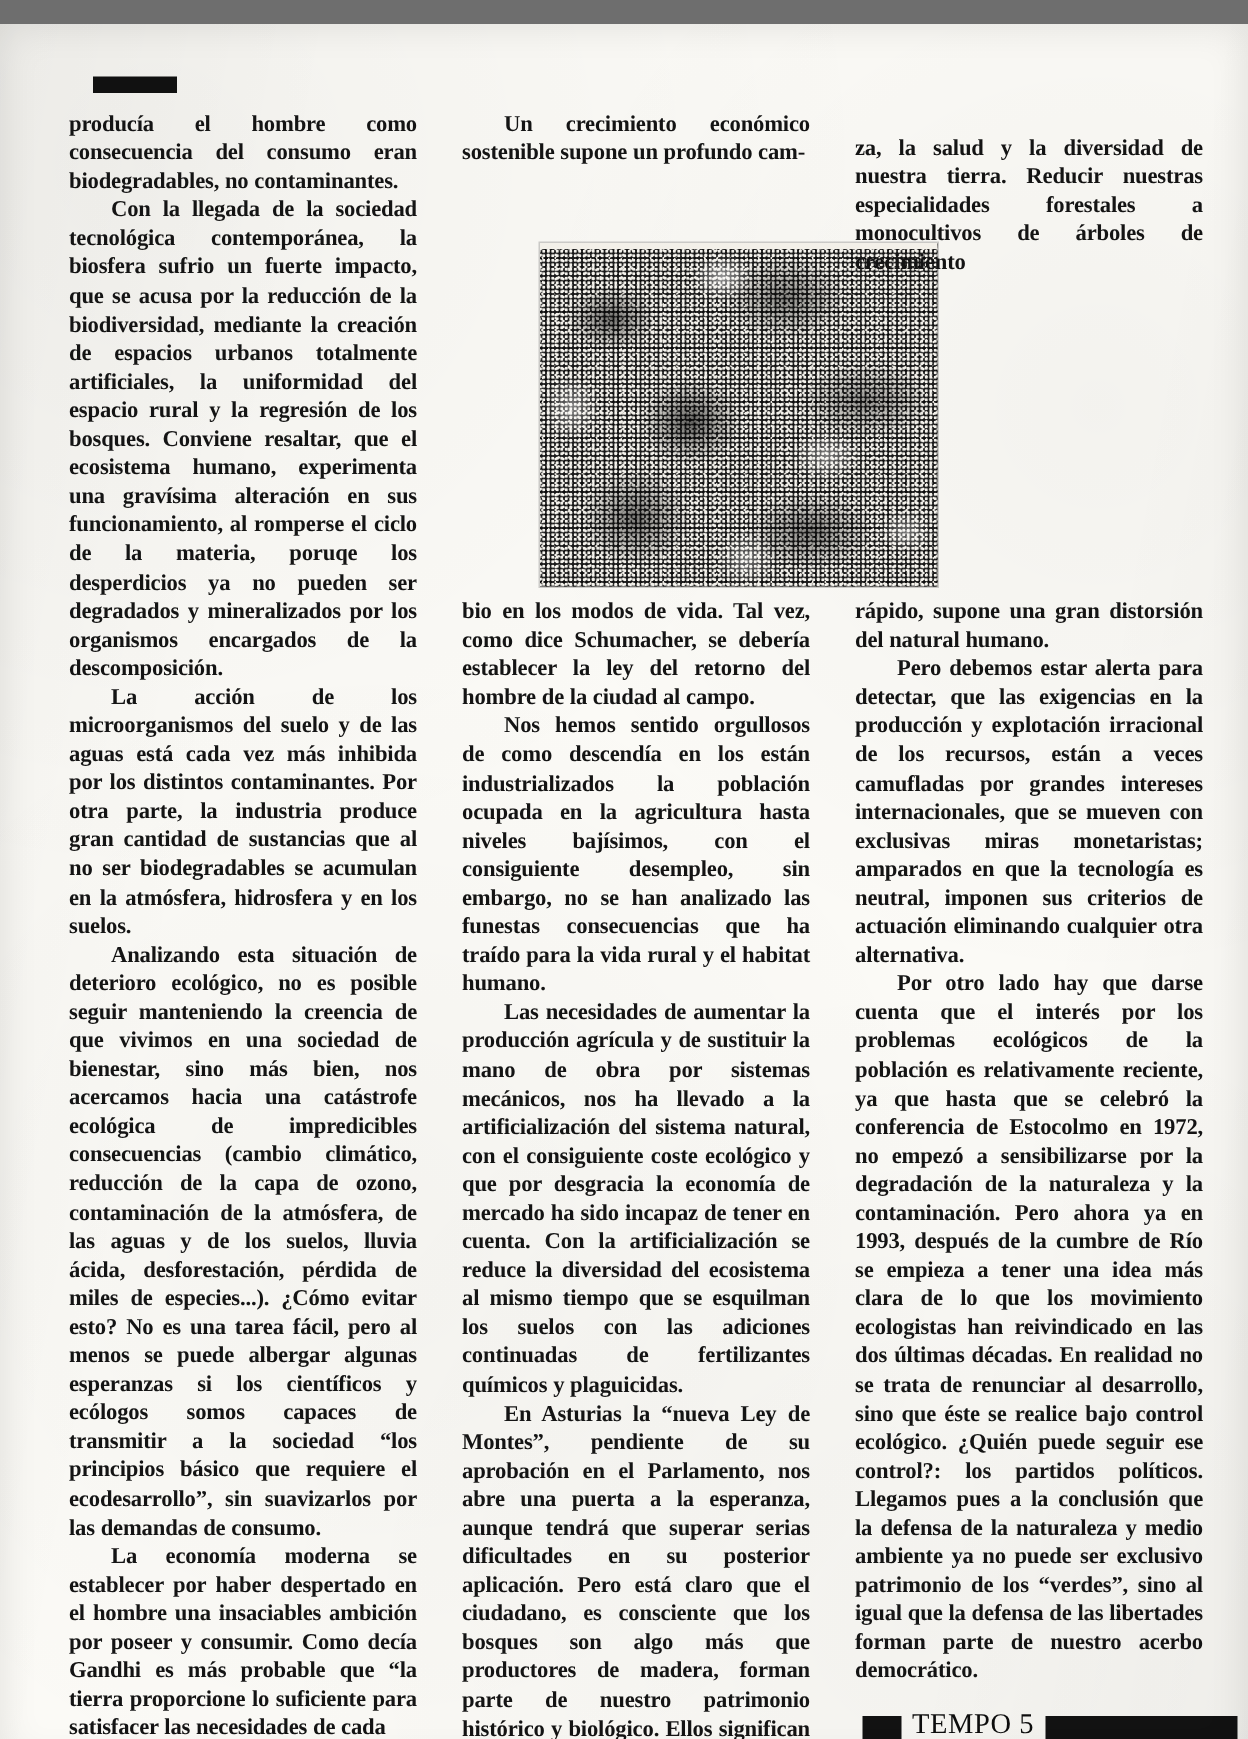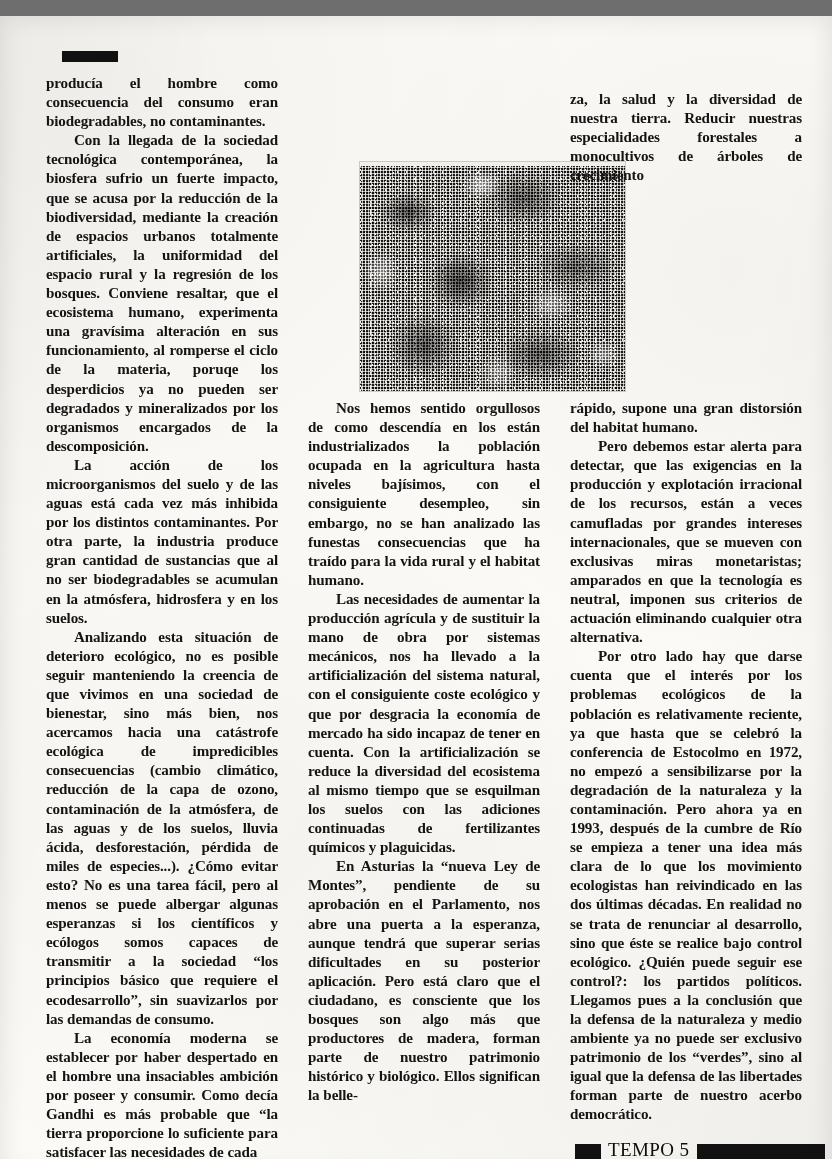--- a/index.html
+++ b/index.html
@@ -193,34 +193,36 @@
     <div class="col col-1">
       <p>producía el hombre como consecuencia del consumo eran biodegradables, no contaminantes.</p>
       <p class="indent">Con la llegada de la sociedad tecnológica contemporánea, la biosfera sufrio un fuerte impacto, que se acusa por la reducción de la biodiversidad, mediante la creación de espacios urbanos totalmente artificiales, la uniformidad del espacio rural y la regresión de los bosques. Conviene resaltar, que el ecosistema humano, experimenta una gravísima alteración en sus funcionamiento, al romperse el ciclo de la materia, poruqe los desperdicios ya no pueden ser degradados y mineralizados por los organismos encargados de la descomposición.</p>
       <p class="indent">La acción de los microorganismos del suelo y de las aguas está cada vez más inhibida por los distintos contaminantes. Por otra parte, la industria produce gran cantidad de sustancias que al no ser biodegradables se acumulan en la atmósfera, hidrosfera y en los suelos.</p>
       <p class="indent">Analizando esta situación de deterioro ecológico, no es posible seguir manteniendo la creencia de que vivimos en una sociedad de bienestar, sino más bien, nos acercamos hacia una catástrofe ecológica de impredicibles consecuencias (cambio climático, reducción de la capa de ozono, contaminación de la atmósfera, de las aguas y de los suelos, lluvia ácida, desforestación, pérdida de miles de especies...). ¿Cómo evitar esto? No es una tarea fácil, pero al menos se puede albergar algunas esperanzas si los científicos y ecólogos somos capaces de transmitir a la sociedad “los principios básico que requiere el ecodesarrollo”, sin suavizarlos por las demandas de consumo.</p>
       <p class="indent">La economía moderna se establecer por haber despertado en el hombre una insaciables ambición por poseer y consumir. Como decía Gandhi es más probable que “la tierra proporcione lo suficiente para satisfacer las necesidades de cada</p>
     </div>
 
     <div class="col col-2">
       <div class="frag" style="top:0px;">
+        <p class="indent">Un crecimiento económico sostenible supone un profundo cam-</p>
       </div>
       <div class="frag" style="top:325px;">
+        <p>bio en los modos de vida. Tal vez, como dice Schumacher, se debería establecer la ley del retorno del hombre de la ciudad al campo.</p>
         <p class="indent">Nos hemos sentido orgullosos de como descendía en los están industrializados la población ocupada en la agricultura hasta niveles bajísimos, con el consiguiente desempleo, sin embargo, no se han analizado las funestas consecuencias que ha traído para la vida rural y el habitat humano.</p>
         <p class="indent">Las necesidades de aumentar la producción agrícula y de sustituir la mano de obra por sistemas mecánicos, nos ha llevado a la artificialización del sistema natural, con el consiguiente coste ecológico y que por desgracia la economía de mercado ha sido incapaz de tener en cuenta. Con la artificialización se reduce la diversidad del ecosistema al mismo tiempo que se esquilman los suelos con las adiciones continuadas de fertilizantes químicos y plaguicidas.</p>
         <p class="indent">En Asturias la “nueva Ley de Montes”, pendiente de su aprobación en el Parlamento, nos abre una puerta a la esperanza, aunque tendrá que superar serias dificultades en su posterior aplicación. Pero está claro que el ciudadano, es consciente que los bosques son algo más que productores de madera, forman parte de nuestro patrimonio histórico y biológico. Ellos significan la belle-</p>
       </div>
     </div>
 
     <div class="col col-3">
       <div class="frag" style="top:16px;">
         <p>za, la salud y la diversidad de nuestra tierra. Reducir nuestras especialidades forestales a monocultivos de árboles de crecimiento</p>
       </div>
       <div class="frag" style="top:325px;">
-        <p>rápido, supone una gran distorsión del habitat humano.</p>
+        <p>rápido, supone una gran distorsión del natural humano.</p>
         <p class="indent">Pero debemos estar alerta para detectar, que las exigencias en la producción y explotación irracional de los recursos, están a veces camufladas por grandes intereses internacionales, que se mueven con exclusivas miras monetaristas; amparados en que la tecnología es neutral, imponen sus criterios de actuación eliminando cualquier otra alternativa.</p>
         <p class="indent">Por otro lado hay que darse cuenta que el interés por los problemas ecológicos de la población es relativamente reciente, ya que hasta que se celebró la conferencia de Estocolmo en 1972, no empezó a sensibilizarse por la degradación de la naturaleza y la contaminación. Pero ahora ya en 1993, después de la cumbre de Río se empieza a tener una idea más clara de lo que los movimiento ecologistas han reivindicado en las dos últimas décadas. En realidad no se trata de renunciar al desarrollo, sino que éste se realice bajo control ecológico. ¿Quién puede seguir ese control?: los partidos políticos. Llegamos pues a la conclusión que la defensa de la naturaleza y medio ambiente ya no puede ser exclusivo patrimonio de los “verdes”, sino al igual que la defensa de las libertades forman parte de nuestro acerbo democrático.</p>
       </div>
     </div>
 
   </div>
 
   <div class="footer">
     <div class="bar-left"></div>
     <div class="folio">TEMPO  5</div>

